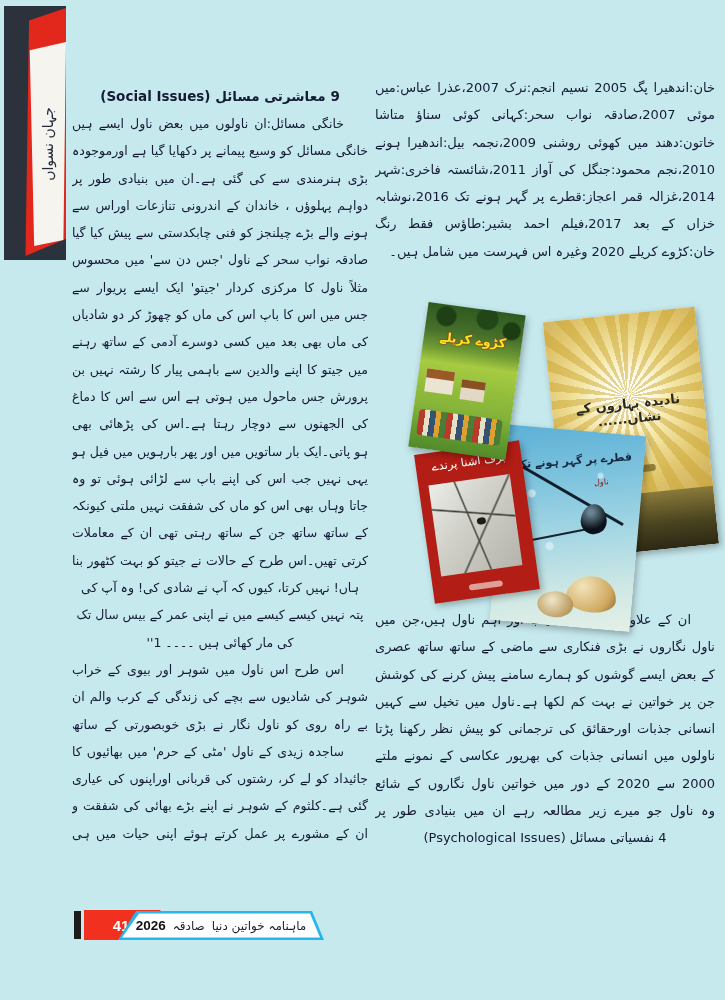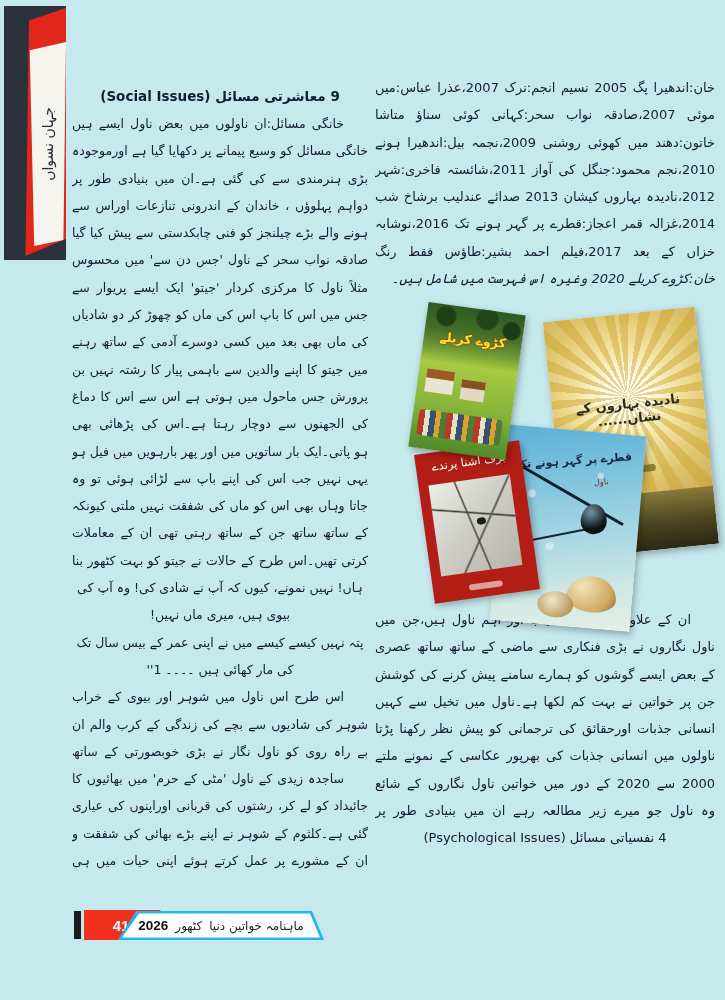--- a/index.html
+++ b/index.html
@@ -18,21 +18,21 @@
 
   
   .col{position:absolute;direction:rtl;}
   .col-left{left:72px;top:82px;width:296px;}
   .col-right-top{left:375px;top:74px;width:340px;}
   .col-right-bottom{left:375px;top:606px;width:340px;}
   .line{height:27.3px;line-height:27.3px;font-size:12.5px;overflow:hidden;}
   .col-right-top .line,.col-right-bottom .line{font-size:13px;}
   .al-j{text-align:justify;text-align-last:justify;}
   .al-c{text-align:center;}
-  .al-r{text-align:right;font-style:italic;}
+  .al-r{text-align:right;}
   .al-ji{text-align:justify;text-align-last:justify;text-indent:24px;}
   .heading{height:28px;line-height:28px;font-size:13.5px;text-align:center;font-weight:bold;}
 
   
   .books{position:absolute;left:395px;top:298px;width:330px;height:330px;}
   .book{position:absolute;box-shadow:2px 3px 7px rgba(0,0,0,.3);direction:rtl;}
   .bt{position:absolute;left:4px;right:4px;text-align:center;font-weight:bold;}
 
   .b2{left:160px;top:16px;width:152px;height:238px;transform:rotate(-6deg);z-index:1;background:#f4f3e4;overflow:hidden;}
   .b2 .rays{position:absolute;left:-30px;top:-14px;width:212px;height:210px;
@@ -116,21 +116,20 @@
       <span class="sb-label">جہان نسواں</span>
     </div>
   </div>
 
   <div class="col col-right-top">
 
   <div class="line al-j">خان:اندھیرا پگ 2005 نسیم انجم:نرک 2007،عذرا عباس:میں اور</div>
       <div class="line al-j">موئی 2007،صادقہ نواب سحر:کہانی کوئی سناؤ متاشا 2009،افسانہ</div>
       <div class="line al-j">خاتون:دھند میں کھوئی روشنی 2009،نجمہ بیل:اندھیرا ہونے سے پہلے</div>
       <div class="line al-j">2010،نجم محمود:جنگل کی آواز 2011،شائستہ فاخری:شہر سے کچھ دور</div>
-      <div class="line al-j">2012،نادیدہ بہاروں کیشان 2013 صدائے عندلیب برشاخ شب</div>
       <div class="line al-j">2014،غزالہ قمر اعجاز:قطرے پر گہر ہونے تک 2016،نوشابہ خاتون:</div>
       <div class="line al-j">خزاں کے بعد 2017،فیلم احمد بشیر:طاؤس فقط رنگ 2018،ثروت</div>
       <div class="line al-r">خان:کڑوے کریلے 2020 وغیرہ اس فہرست میں شامل ہیں۔</div>
     </div>
 
   <div class="books">
     <div class="book b2">
       <div class="rays"></div>
       <div class="ground"></div>
       <div class="plant"></div>
@@ -188,41 +187,40 @@
         <div class="line al-j">جس میں اس کا باپ اس کی ماں کو چھوڑ کر دو شادیاں کر لیتا ہے اوراس</div>
         <div class="line al-j">کی ماں بھی بعد میں کسی دوسرے آدمی کے ساتھ رہنے لگتی ہے۔ایسے</div>
         <div class="line al-j">میں جیتو کا اپنے والدین سے باہمی پیار کا رشتہ نہیں بن پاتا اوراس کی</div>
         <div class="line al-j">پرورش جس ماحول میں ہوتی ہے اس سے اس کا دماغ اکثر مختلف قسم</div>
         <div class="line al-j">کی الجھنوں سے دوچار رہتا ہے۔اس کی پڑھائی بھی ٹھیک سے نہیں</div>
         <div class="line al-j">ہو پاتی۔ایک بار ساتویں میں اور پھر بارہویں میں فیل ہو جاتا ہے۔</div>
         <div class="line al-j">یہی نہیں جب اس کی اپنے باپ سے لڑائی ہوئی تو وہ ماں کے پاس چلا</div>
         <div class="line al-j">جاتا وہاں بھی اس کو ماں کی شفقت نہیں ملتی کیونکہ وہ ورکنگ ہوتے</div>
         <div class="line al-j">کے ساتھ ساتھ جن کے ساتھ رہتی تھی ان کے معاملات بھی دیکھا</div>
         <div class="line al-j">کرتی تھیں۔اس طرح کے حالات نے جیتو کو بہت کٹھور بنا دیا تھا۔</div>
-        <div class="line al-c">ہاں! نہیں نمونے، کیوں کہ آپ نے شادی کی! وہ آپ کی</div>
-        <div class="line al-c">بیوی ہیں، میری ماں نہیں!</div>
+        <div class="line al-c">ہاں! نہیں کرتا، کیوں کہ آپ نے شادی کی! وہ آپ کی</div>
         <div class="line al-c">پتہ نہیں کیسے کیسے میں نے اپنی عمر کے بیس سال تک ڈیڈ</div>
         <div class="line al-c">کی مار کھائی ہیں ۔۔۔۔ 1''</div>
         <div class="line al-ji">اس طرح اس ناول میں شوہر اور بیوی کے خراب رشتے اور</div>
         <div class="line al-j">شوہر کی شادیوں سے بچے کی زندگی کے کرب والم ان کے اکیلے پن اور</div>
         <div class="line al-j">بے راہ روی کو ناول نگار نے بڑی خوبصورتی کے ساتھ پیش کیا ہے۔</div>
         <div class="line al-ji">ساجدہ زیدی کے ناول 'مٹی کے حرم' میں بھائیوں کا لالچ</div>
         <div class="line al-j">جائیداد کو لے کر، رشتوں کی قربانی اوراپنوں کی عیاری کی تصویر کشی کی</div>
         <div class="line al-j">گئی ہے۔کلثوم کے شوہر نے اپنے بڑے بھائی کی شفقت و محبت میں</div>
         <div class="line al-j">ان کے مشورے پر عمل کرتے ہوئے اپنی حیات میں ہی انھیں اپنی</div>
       </div>
   </div>
 
   <div class="footer">
     <div class="f-black"></div>
     <div class="f-red">
       <span>41</span>
     </div>
     <div class="f-ribbon">
       <div class="f-ribbon-in">
         <span>ماہنامہ خواتین دنیا</span>
-        <span>کٹھور</span>
+        <span>صادقہ</span>
         <span class="f-year">2026</span>
       </div>
     </div>
   </div>
 
 </div>
 
 </body></html>

